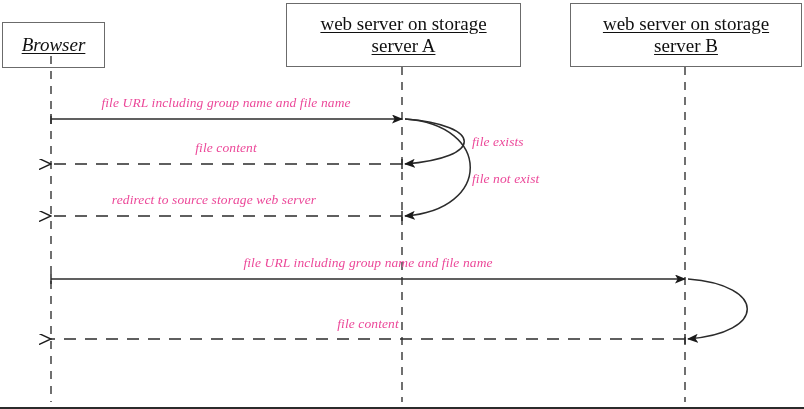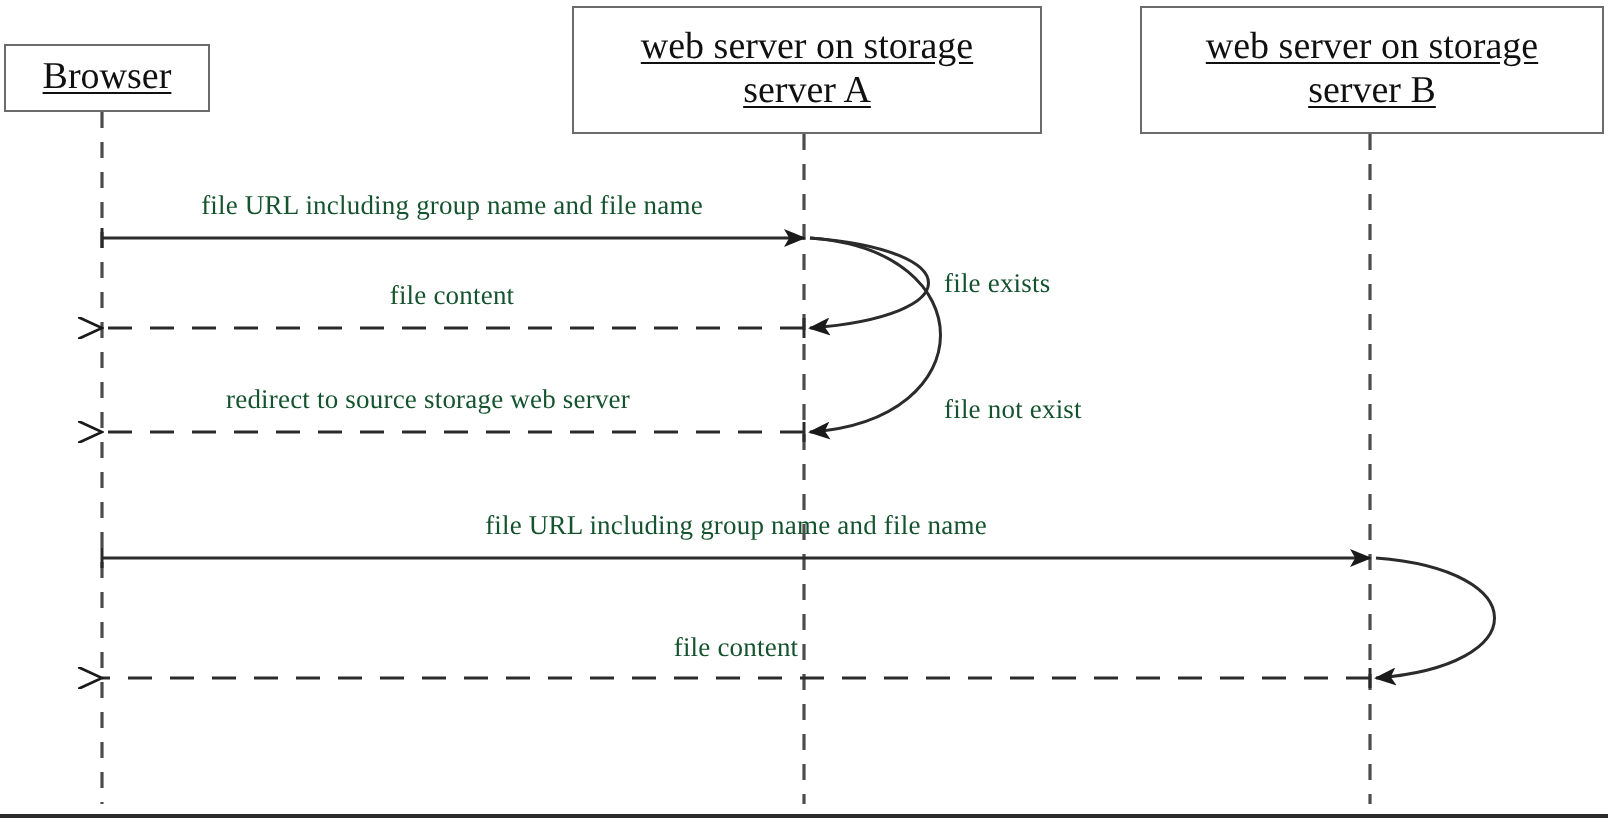--- a/index.html
+++ b/index.html
@@ -32,23 +32,24 @@
     line-height: 1.18;
     color: #101010;
     text-decoration: underline;
     text-underline-offset: 2px;
     padding: 0 6px;
     white-space: pre-line;
   }
   .msg-label {
     position: absolute;
     font-size: 13.5px;
-    color: #14532d;
+    color: #ec4899;
     white-space: nowrap;
     letter-spacing: 0.1px;
+    font-style: italic;
   }
   .msg-label.centered {
     transform: translateX(-50%);
   }
   svg.overlay {
     position: absolute;
     left: 0;
     top: 0;
     width: 804px;
     height: 409px;
@@ -61,21 +62,21 @@
     width: 804px;
     height: 2px;
     background: #2b2b2b;
   }
 </style>
 </head>
 <body>
 
 <div id="diagram-root">
 
-  <div class="participant-box" id="box-browser" style="left: 2px; top: 22px; width: 103px; height: 34px;">
+  <div class="participant-box" id="box-browser" style="left: 2px; top: 22px; width: 103px; height: 46px; font-style: italic;">
     <span class="participant-label">Browser</span>
   </div>
 
   <div class="participant-box" id="box-server-a" style="left: 286px; top: 3px; width: 235px; height: 64px;">
     <span class="participant-label">web server on storage
 server A</span>
   </div>
 
   <div class="participant-box" id="box-server-b" style="left: 570px; top: 3px; width: 232px; height: 64px;">
     <span class="participant-label">web server on storage
@@ -118,17 +119,17 @@
       </g>
   </svg>
 
   <div id="labels-layer">
       <div class="msg-label centered" style="left: 226px; top: 95px;">file URL including group name and file name</div>
       <div class="msg-label centered" style="left: 226px; top: 140px;">file content</div>
       <div class="msg-label centered" style="left: 214px; top: 192px;">redirect to source storage web server</div>
       <div class="msg-label centered" style="left: 368px; top: 255px;">file URL including group name and file name</div>
       <div class="msg-label centered" style="left: 368px; top: 316px;">file content</div>
       <div class="msg-label" style="left: 472px; top: 134px;">file exists</div>
-      <div class="msg-label" style="left: 472px; top: 171px; margin-top: 26px;">file not exist</div>
+      <div class="msg-label" style="left: 472px; top: 171px;">file not exist</div>
     </div>
 
   <div class="bottom-rule"></div>
 </div>
 
 </body></html>

